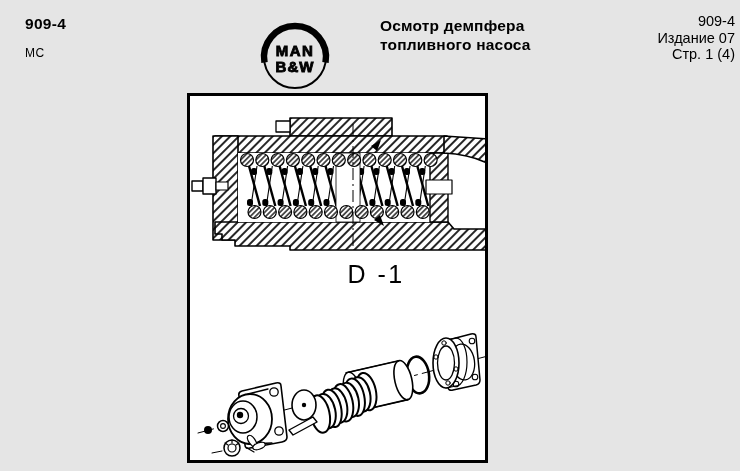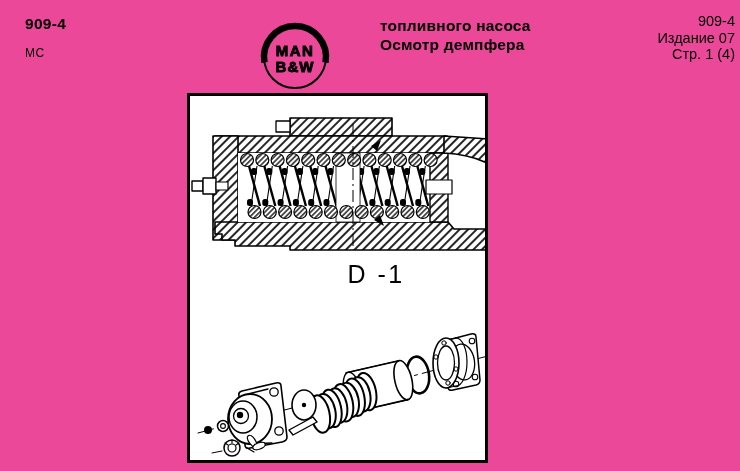--- a/index.html
+++ b/index.html
@@ -1,17 +1,17 @@
 <!DOCTYPE html>
 <html><head>
 <meta charset="utf-8">
 <style>
   html,body{margin:0;padding:0;background:#fff;}
   body{width:740px;height:471px;font-family:"Liberation Sans",sans-serif;color:#000;overflow:hidden;}
-  .page{position:relative;width:740px;height:471px;background:#ec4899;}
+  .page{position:relative;width:740px;height:471px;background:#e5e5e5;}
   .hdr-doc-left{position:absolute;left:25px;top:15px;font-size:15.5px;font-weight:bold;letter-spacing:.3px;}
   .hdr-engine{position:absolute;left:25px;top:46px;font-size:12px;font-weight:normal;letter-spacing:.5px;}
   .logo{position:absolute;left:257px;top:15px;width:76px;height:78px;}
   .title{position:absolute;left:380px;top:17px;font-size:15.5px;font-weight:bold;line-height:18.5px;letter-spacing:.2px;}
   .hdr-right{position:absolute;right:5px;top:13px;text-align:right;font-size:14.5px;line-height:16.5px;}
   .figure-box{position:absolute;left:187px;top:93px;width:301px;height:370px;border:3px solid #000;box-sizing:border-box;background:#fff;overflow:hidden;}
   .figure-box svg{display:block;}
   .seclabel{font-family:"Liberation Sans",sans-serif;font-size:25px;letter-spacing:2.5px;fill:#000;}
   .logotext{font-family:"Liberation Sans",sans-serif;font-weight:bold;fill:#000;stroke:#000;stroke-width:.9;}
 </style>
@@ -24,22 +24,22 @@
   <div class="hdr-engine">MC</div>
 
   <svg class="logo" viewBox="0 0 76 78">
     <circle cx="38" cy="42" r="31" fill="none" stroke="#000" stroke-width="2"></circle>
     <path d="M 7.5,47.5 A 31,31 0 1 1 68.5,47.5" fill="none" stroke="#000" stroke-width="6.5"></path>
     <text class="logotext" x="38" y="41" text-anchor="middle" font-size="15" letter-spacing="1.5">MAN</text>
     <text class="logotext" x="38" y="57" text-anchor="middle" font-size="15" letter-spacing="1">B&amp;W</text>
   </svg>
 
   <div class="title">
+    <div>Осмотр демпфера</div>
     <div>топливного насоса</div>
-    <div>Осмотр демпфера</div>
   </div>
 
   <div class="hdr-right">
     <div>909-4</div>
     <div>Издание 07</div>
     <div>Стр. 1 (4)</div>
   </div>
 
   <div class="figure-box">
 

